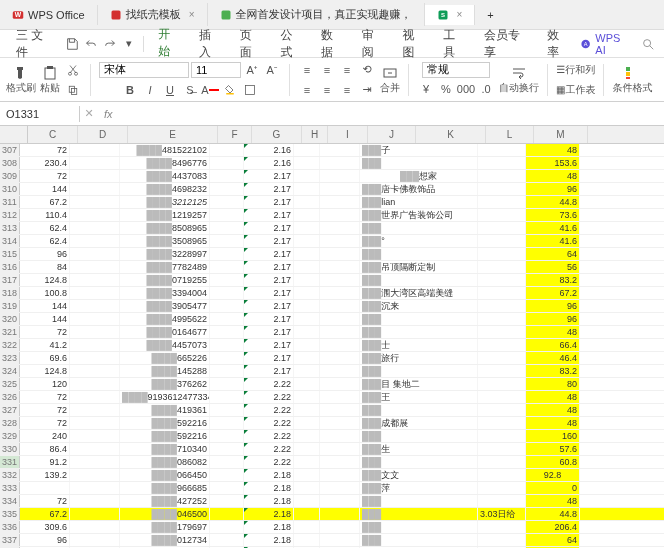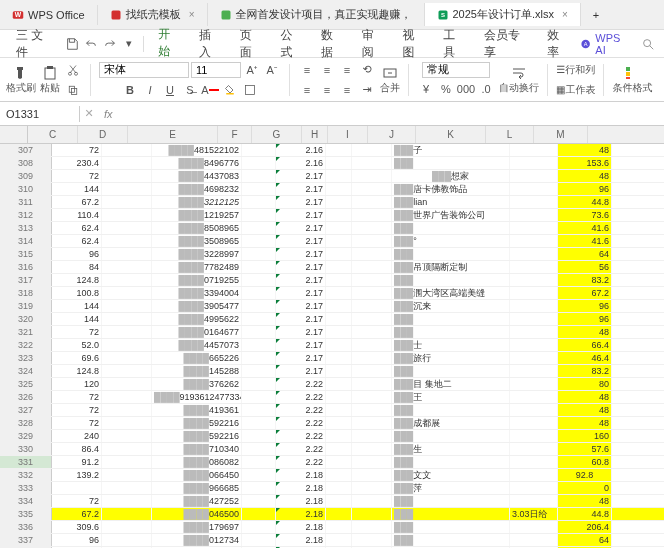--- a/index.html
+++ b/index.html
@@ -25,21 +25,21 @@
 .formulabar{height:24px;background:#fff;display:flex;align-items:center;border-bottom:1px solid #ccc}
 .namebox{width:80px;padding:2px 6px;font-size:11px;border-right:1px solid #ccc}
 .fx-ic{padding:0 6px;color:#888;font-style:italic;font-size:11px}
 .grid{position:relative;background:#fff;height:calc(100% - 126px);overflow:hidden}
 .colhdr{display:flex;height:18px;background:#f0f0f0;border-bottom:1px solid #ccc}
 .ch-rowh{width:28px;border-right:1px solid #ccc}
 .ch{text-align:center;font-size:10px;color:#666;border-right:1px solid #ddd;line-height:18px}
 .rows{position:relative}
 .row{display:flex;height:13px;border-bottom:1px solid #f0f0f0}
 .row.hl{background:#ffff00}
-.rh{width:52px;text-align:center;font-size:9px;color:#777;background:#f0f0f0;border-right:1px solid #ccc;line-height:13px}
+.rh{width:20px;text-align:center;font-size:9px;color:#777;background:#f0f0f0;border-right:1px solid #ccc;line-height:13px}
 .rh.sel{background:#d4e8d4}
 .cell{font-size:9px;padding:0 2px;line-height:13px;overflow:hidden;white-space:nowrap;border-right:1px solid #f5f5f5}
 .cell.r{text-align:right}
 .cell.yel{background:#ffff00}
 .cell.gm{position:relative}
 .cell.gm::before{content:"";position:absolute;left:0;top:0;border-left:4px solid #0a7e3a;border-bottom:4px solid transparent}
 .blur{color:#bbb;filter:blur(0.6px)}
 svg{display:block}
 </style>
 </head>
@@ -64,21 +64,20 @@
       <svg class="tab-icon" viewBox="0 0 16 16">
         <rect fill="#4caf50" x="2" y="2" width="12" height="12" rx="2"></rect>
       </svg>
       <span>全网首发设计项目，真正实现趣赚，</span>
     </div>
   <div class="tab active">
       <svg class="tab-icon" viewBox="0 0 16 16">
         <rect class="w-green" x="2" y="2" width="12" height="12" rx="2"></rect>
         <text x="8" y="11" text-anchor="middle" fill="#fff" font-size="8" font-weight="bold">S</text>
       </svg>
-      <span>2025年设计订单.xlsx</span>
       <span class="close-x">×</span>
     </div>
   <div class="tab" style="border:none">+</div>
 </div>
 
 <div class="menubar">
   <span class="mn-btn">三 文件</span>
   <span class="tb-ic">
       <svg width="14" height="14" viewBox="0 0 16 16">
         <path fill="none" stroke="#555" d="M3 2h8l3 3v9H3z M5 2v4h6V2"></path>
@@ -452,21 +451,21 @@
         <div class="cell " style="width: 34px;"></div>
         <div class="cell r gm" style="width: 50px;">2.17</div>
         <div class="cell " style="width: 26px;"></div>
         <div class="cell " style="width: 40px;"></div>
         <div class="cell " style="width: 118px;"><span class="blur">███</span></div>
         <div class="cell " style="width: 48px;"></div>
         <div class="cell r yel" style="width: 54px;">48</div>
       </div>
       <div class="row">
         <div class="rh">322</div>
-        <div class="cell r" style="width: 50px;">52.0</div>
+        <div class="cell r" style="width: 50px;">41.2</div>
         <div class="cell " style="width: 50px;"></div>
         <div class="cell r" style="width: 90px;"><span class="blur">████</span>4457073</div>
         <div class="cell " style="width: 34px;"></div>
         <div class="cell r gm" style="width: 50px;">2.17</div>
         <div class="cell " style="width: 26px;"></div>
         <div class="cell " style="width: 40px;"></div>
         <div class="cell " style="width: 118px;"><span class="blur">███</span>士</div>
         <div class="cell " style="width: 48px;"></div>
         <div class="cell r yel" style="width: 54px;">66.4</div>
       </div>

